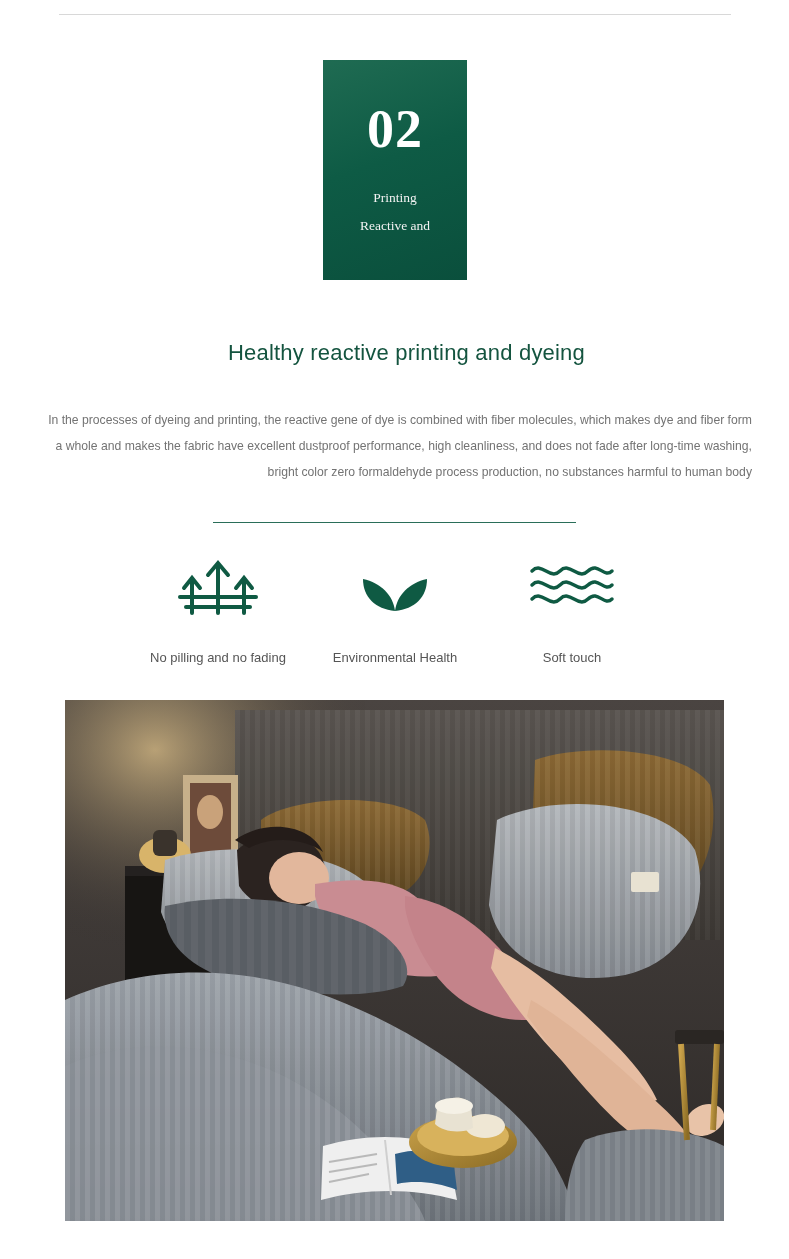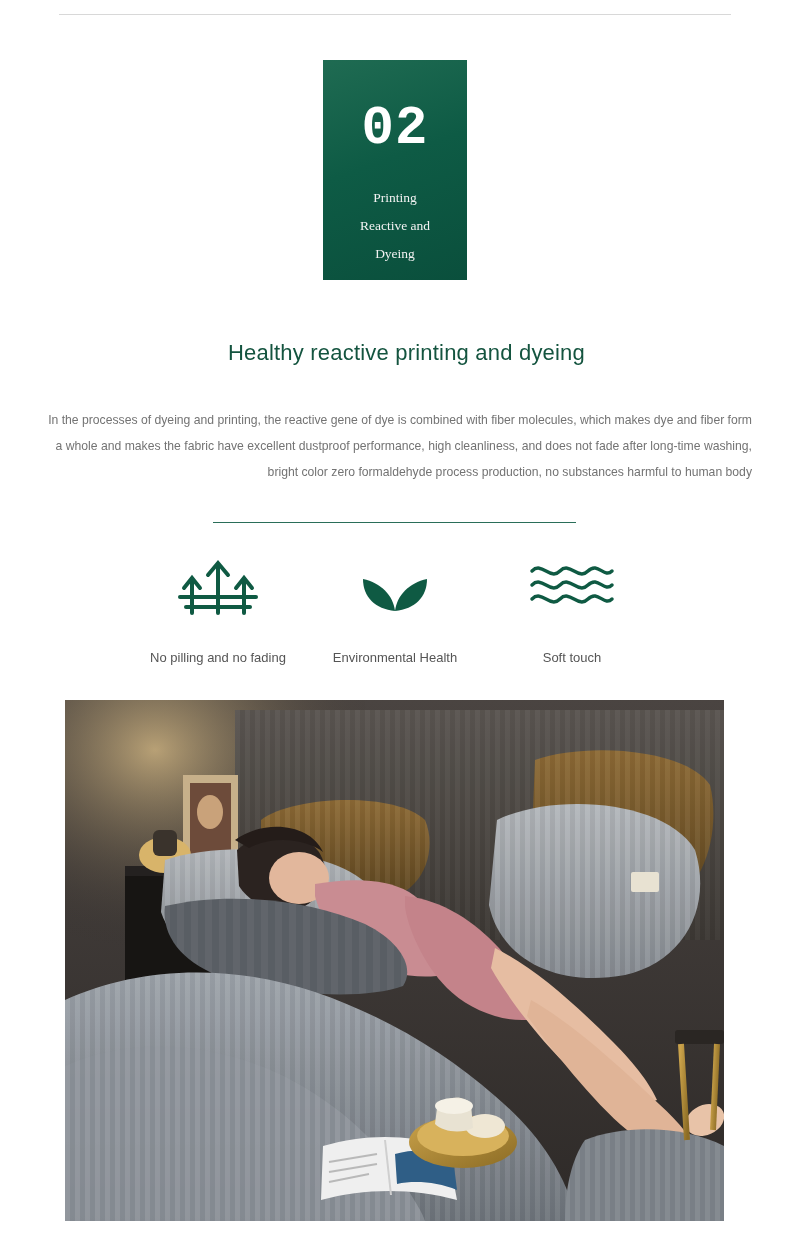--- a/index.html
+++ b/index.html
@@ -36,21 +36,21 @@
     background: linear-gradient(160deg, #1f6b52 0%, #0e5b45 45%, #0a4f3c 100%);
     color: #ffffff;
     text-align: center;
   }
   .badge-number {
     font-size: 54px;
     font-weight: bold;
     letter-spacing: 1px;
     line-height: 1;
     padding-top: 42px;
-    font-family: Liberation Mono, monospace;
+    font-family: Liberation Serif, serif;
   }
   .badge-sub {
     margin-top: 28px;
     font-size: 13.5px;
     line-height: 28px;
     font-family: "Liberation Serif", serif;
     color: #f2f2f2;
   }
 
   
@@ -127,21 +127,20 @@
 </head>
 <body>
 
 <div class="top-rule"></div>
 
 <div class="badge">
   <div class="badge-number">02</div>
   <div class="badge-sub">
     <div>Printing</div>
     <div>Reactive and</div>
-    <div>Dyeing</div>
   </div>
 </div>
 
 <div class="heading">Healthy reactive printing and dyeing</div>
 
 <div class="paragraph">In the processes of dyeing and printing, the reactive gene of dye is combined with fiber molecules, which makes dye and fiber form a whole and makes the fabric have excellent dustproof performance, high cleanliness, and does not fade after long-time washing, bright color zero formaldehyde process production, no substances harmful to human body</div>
 
 <div class="divider"></div>
 
 <div class="features">

